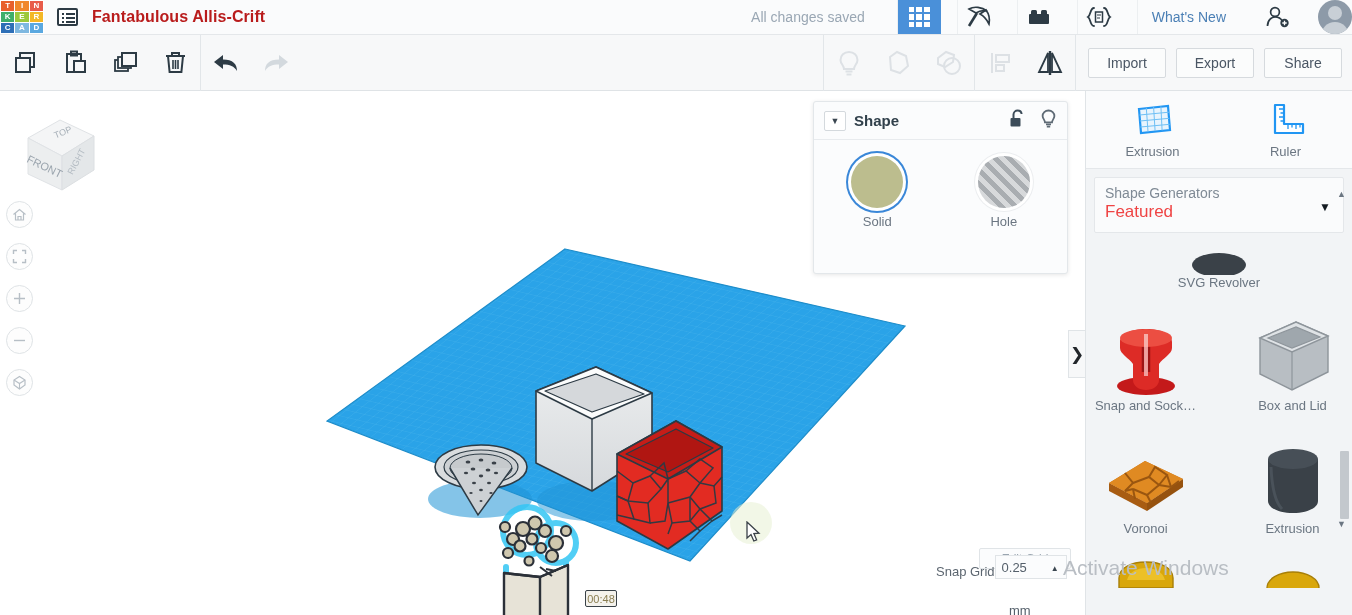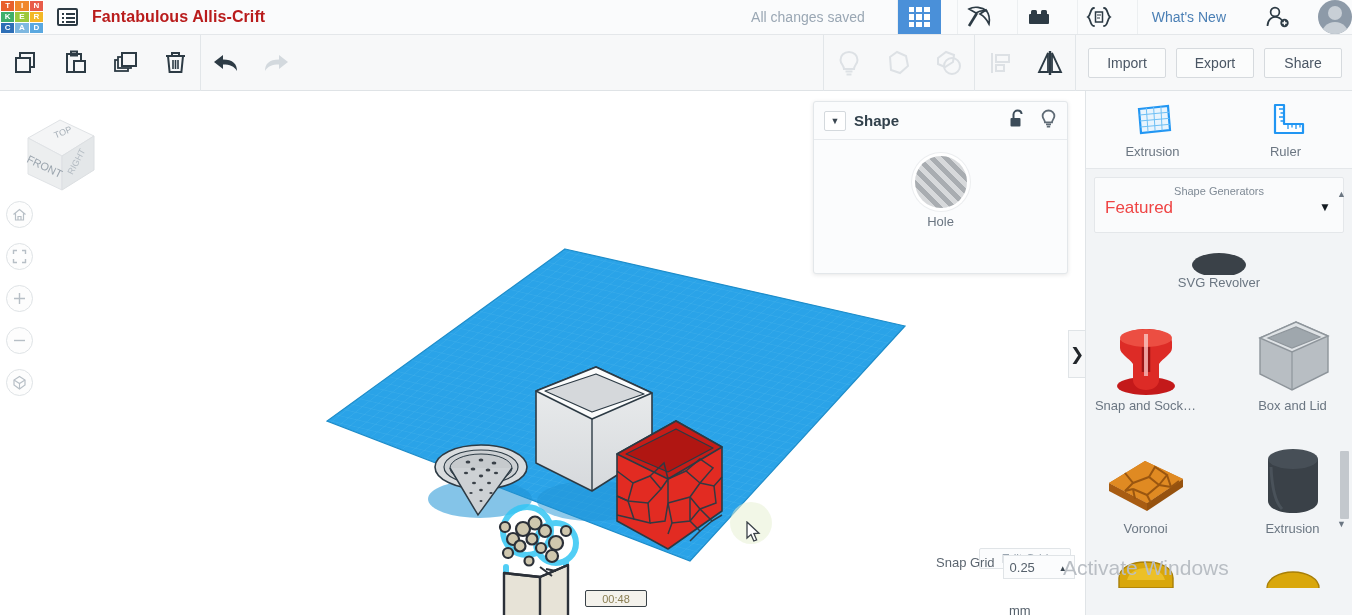--- a/index.html
+++ b/index.html
@@ -130,53 +130,53 @@
     font-size: 17px; color: #22262a; z-index: 25;
   }
 
   .edit-grid-btn {
     position: absolute; left: 979px; top: 548px; width: 92px; height: 21px;
     border: 1px solid #e0e4e7; border-radius: 2px; background: #fbfcfd;
     font-size: 12px; color: #9aa5b0; display:flex; align-items:center; justify-content:center;
     z-index: 22;
   }
   .snap-row {
-    position: absolute; left: 936px; top: 555px; display: flex; align-items: flex-start; gap: 8px; z-index: 22;
+    position: absolute; left: 936px; top: 555px; display: flex; align-items: flex-end; z-index: 22;
   }
   .snap-label { font-size: 13px; color: #5c6670; }
   .snap-select {
     width: 72px; height: 24px; border: 1px solid #e0e4e7; background: #fbfcfd;
     display: flex; align-items: center; padding: 0 6px; position: relative;
     font-size: 13px; color: #55606b;
   }
   .snap-select .car { position: absolute; right: 7px; top: 8px; font-size: 8px; color: #3a4650; }
   .snap-unit { position: absolute; left: 1009px; top: 603px; font-size: 13px; color: #55606b; z-index: 22; }
 
   .timer-badge {
-    position: absolute; left: 585px; top: 590px; width: 62px; height: 17px;
+    position: absolute; left: 585px; top: 590px; width: 32px; height: 17px;
     border: 1px solid #3a4248; background: #f4f2ec; border-radius: 2px;
     font-size: 11px; color: #8a7e52; display:flex; align-items:center; justify-content:center;
     z-index: 22;
   }
 
   
   .sidebar {
     position: absolute; left: 1085px; top: 91px; width: 267px; height: 524px;
     background: #f2f4f6; border-left: 1px solid #e0e4e7;
     z-index: 30; overflow: hidden;
   }
   .sb-tools { display: flex; height: 78px; background: #fafbfc; border-bottom: 1px solid #e4e7ea; }
   .sb-tool { flex: 1; display: flex; flex-direction: column; align-items: center; justify-content: center; gap: 5px; }
   .sb-tool-label { font-size: 13px; color: #6b7682; }
   .sb-dropdown-wrap { padding: 8px; }
   .sb-dropdown {
     background: #fafbfc; border: 1px solid #e4e7ea; border-radius: 2px;
     height: 56px; padding: 7px 10px; position: relative;
   }
-  .sb-dd-cap { font-size: 11px; color: #7f8a95; text-align: center; }
+  .sb-dd-cap { font-size: 14px; color: #7f8a95; }
   .sb-dd-val { font-size: 17px; color: #ef4444; margin-top: 1px; }
   .sb-dd-caret { position: absolute; right: 12px; top: 22px; font-size: 12px; color: #141b21; }
   .gallery { position: relative; height: 360px; padding: 0 4px; }
   .gal-row { display: flex; gap: 36px; }
   .gal-item { flex: 1; text-align: center; }
   .gal-thumb { height: 96px; display: flex; align-items: flex-end; justify-content: center; }
   .gal-label { font-size: 13px; color: #6b7682; padding-bottom: 12px; }
   .sb-scroll-up { position: absolute; right: 6px; top: 10px; font-size: 9px; color: #6b7682; }
   .sb-scroll-down { position: absolute; right: 6px; bottom: 10px; font-size: 9px; color: #6b7682; }
   .sb-scrollbar {
@@ -549,20 +549,24 @@
         </span>
         <span>
           <svg width="17" height="20" viewBox="0 0 17 20">
               <path d="M8.5 1.5 C11.9 1.5,14.4 4,14.4 7.1 C14.4 9.8,12 10.9,12 13.4 h-7 C5 10.9,2.6 9.8,2.6 7.1 C2.6 4,5.1 1.5,8.5 1.5 Z" fill="none" stroke="#5e6a75" stroke-width="1.8"></path>
               <path d="M6 15.3 h5 M6.8 17.6 h3.4" stroke="#5e6a75" stroke-width="1.8"></path>
             </svg>
         </span>
       </div>
     </div>
     <div class="sp-body">
+      <div class="swatch-wrap">
+        <div class="swatch solid"></div>
+        <div class="swatch-label">Solid</div>
+      </div>
       <div class="swatch-wrap">
         <div class="swatch hole"></div>
         <div class="swatch-label">Hole</div>
       </div>
     </div>
   </div>
 
   <div class="sidebar">
 
     <div class="sb-tools">

